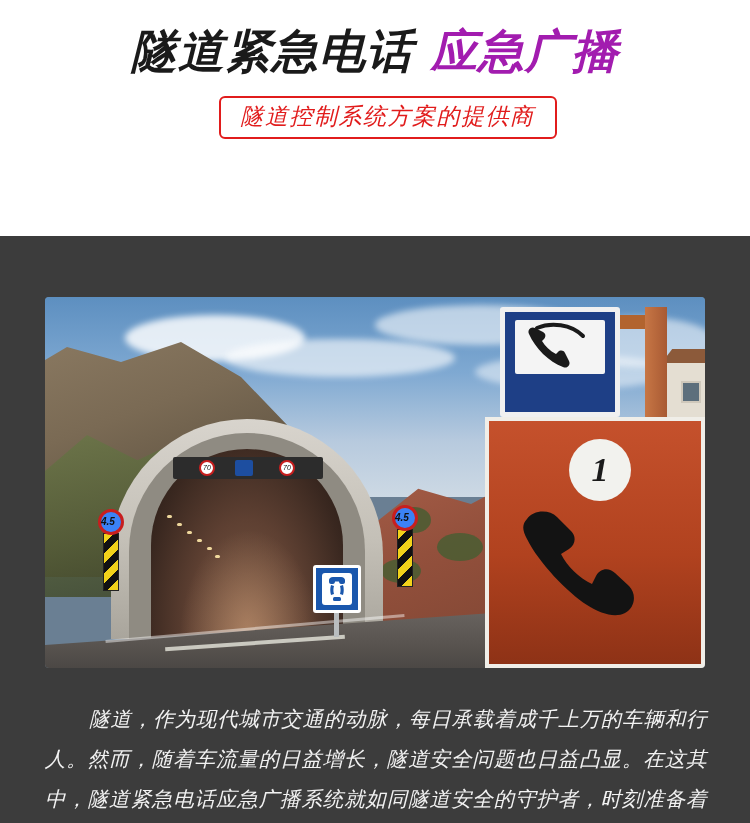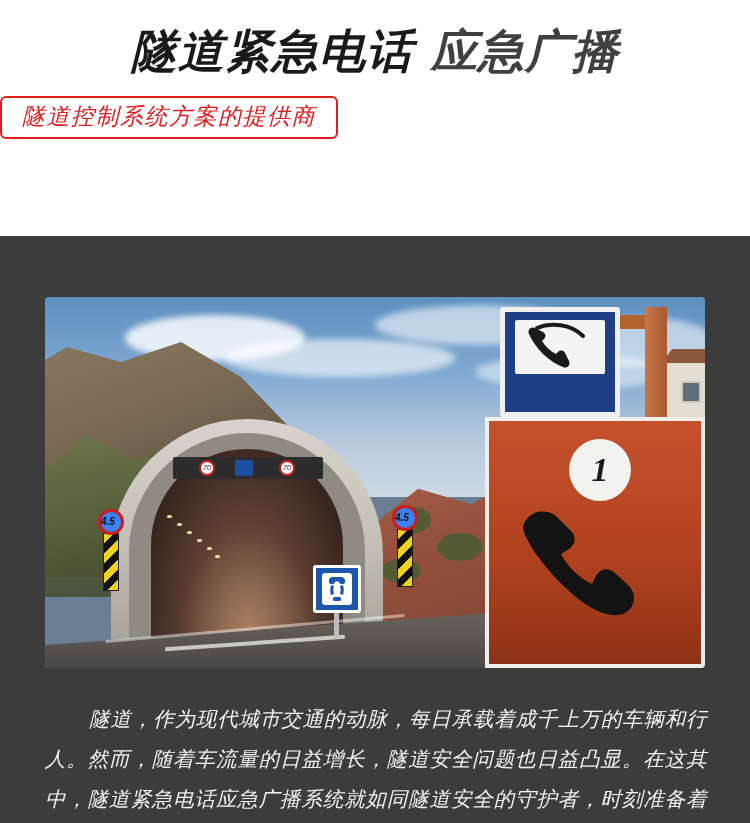--- a/index.html
+++ b/index.html
@@ -40,32 +40,34 @@
   }
   .title-main {
     font-size: 46px;
     font-weight: bold;
     color: #1a1a1a;
     letter-spacing: 1px;
   }
   .title-accent {
     font-size: 46px;
     font-weight: bold;
-    color: #404040;
+    color: #a21caf;
     letter-spacing: 1px;
   }
   .subtitle {
     margin-top: 22px;
     font-size: 25px;
     color: #3a3a3a;
     letter-spacing: 3px;
   }
   .tagline-wrap {
     margin-top: 22px;
     display: flex;
+    justify-content: center;
+    padding-left: 25px;
   }
   .tagline {
     border: 2px solid #e11c1c;
     border-radius: 6px;
     color: #e11c1c;
     font-size: 23px;
     padding: 7px 20px 9px 20px;
     letter-spacing: 1.5px;
     line-height: 1;
   }

